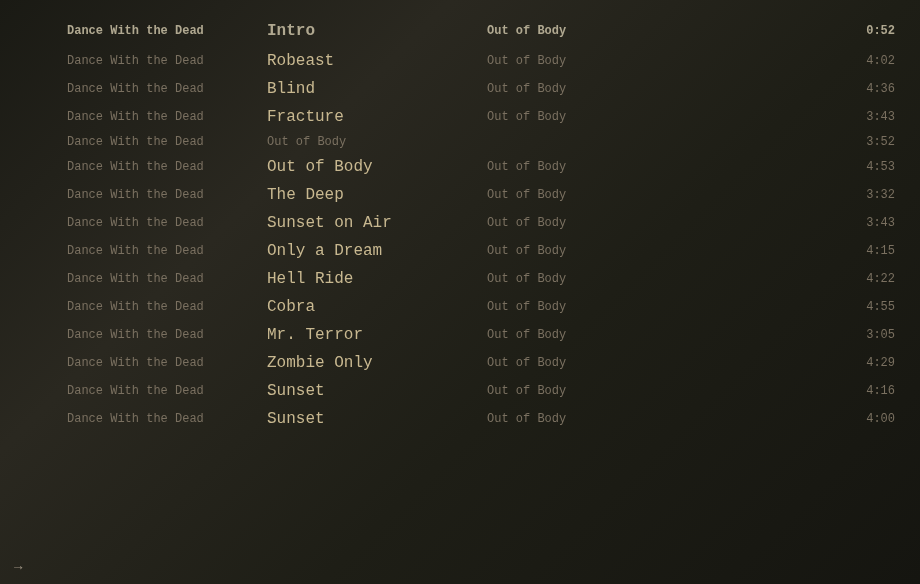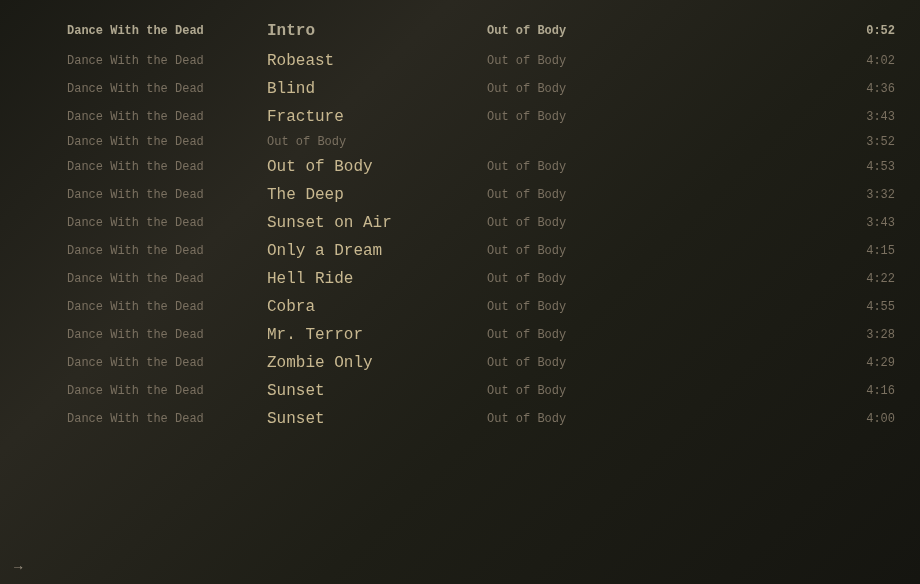--- a/index.html
+++ b/index.html
@@ -156,21 +156,21 @@
     <div class="track-row">
       <div class="col-artist">Dance With the Dead</div>
       <div class="col-title">Cobra</div>
       <div class="col-album">Out of Body</div>
       <div class="col-duration">4:55</div>
     </div>
     <div class="track-row">
       <div class="col-artist">Dance With the Dead</div>
       <div class="col-title">Mr. Terror</div>
       <div class="col-album">Out of Body</div>
-      <div class="col-duration">3:28</div>
+      <div class="col-duration">3:05</div>
     </div>
     <div class="track-row">
       <div class="col-artist">Dance With the Dead</div>
       <div class="col-title">Zombie Only</div>
       <div class="col-album">Out of Body</div>
       <div class="col-duration">4:29</div>
     </div>
     <div class="track-row">
       <div class="col-artist">Dance With the Dead</div>
       <div class="col-title">Sunset</div>

